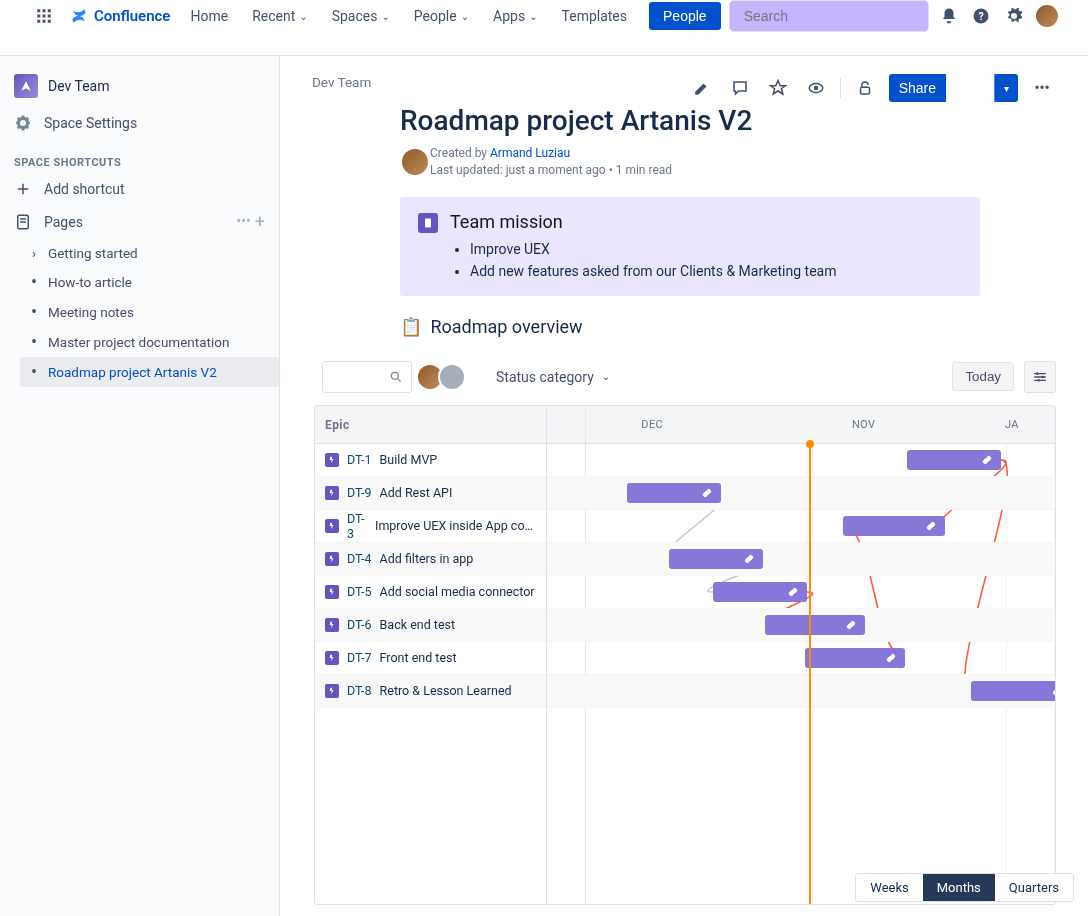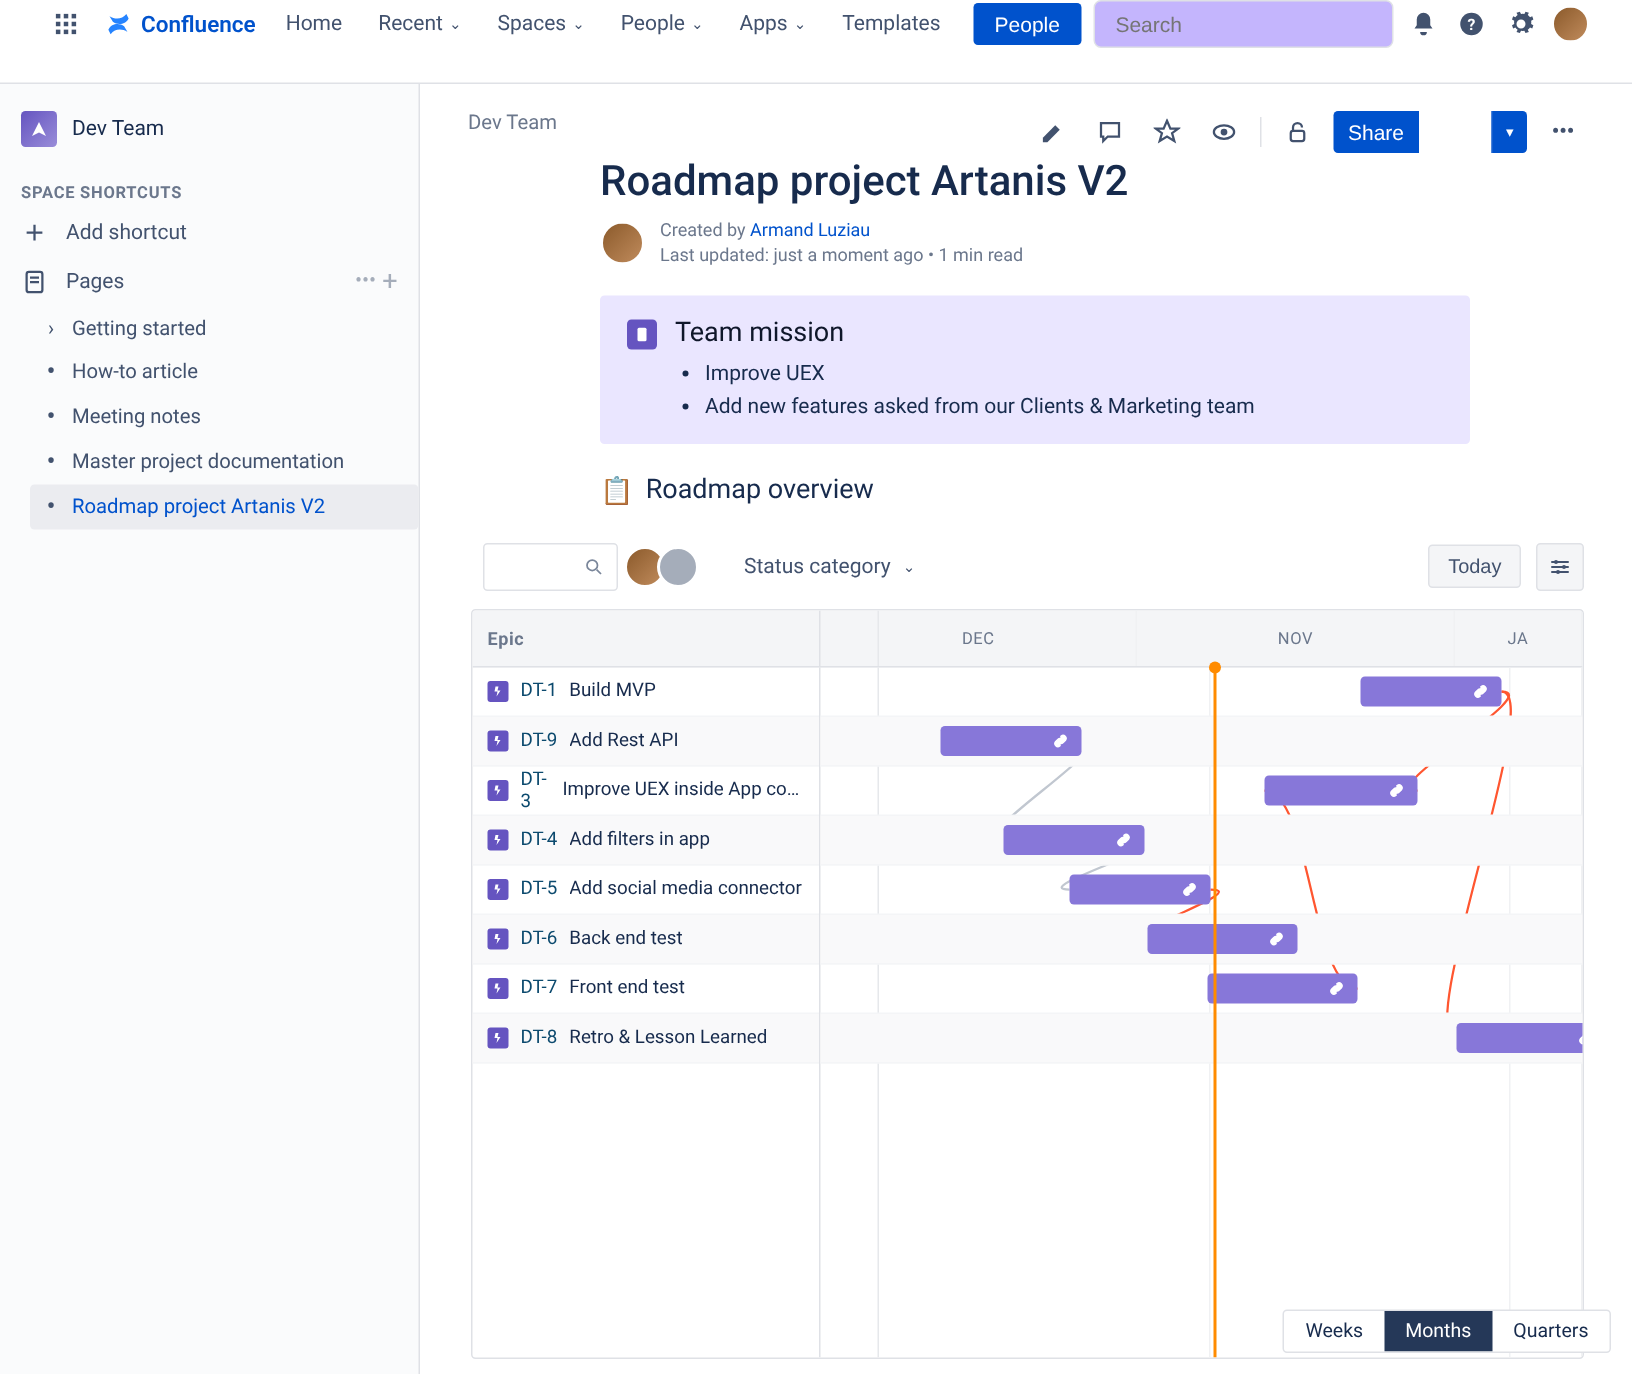--- a/index.html
+++ b/index.html
@@ -35,21 +35,21 @@
 
 .main { flex: 1; overflow: auto; padding: 18px 32px; position: relative; }
 .breadcrumb { color: #6B778C; font-size: 13.5px; }
 .page-actions { position: absolute; right: 32px; top: 18px; display: flex; align-items: center; gap: 10px; }
 .page-action-icon { width: 28px; height: 28px; display: flex; align-items: center; justify-content: center; color: #42526e; cursor: pointer; border-radius: 3px; }
 .share-btn { background: #0052cc; color: #fff; padding: 6px 10px; border-radius: 3px 0 0 3px; cursor: pointer; border: none; font-size: 14px; font-weight: 500; }
 .share-dd { background: #0052cc; color: #fff; width: 24px; display: flex; align-items: center; justify-content: center; border-radius: 0 3px 3px 0; border-left: 1px solid rgba(255,255,255,0.3); cursor: pointer; }
 .share-group { display: flex; gap: 48px; }
 .vdiv { width: 1px; height: 20px; background: #dfe1e6; }
 .page-title { font-size: 28px; font-weight: 500; color: #172B4D; margin: 14px 0 8px 88px; }
-.byline { display: flex; align-items: center; gap: 10px; margin-left: 88px; margin-bottom: 18px; }
+.byline { display: flex; align-items: center; margin-left: 88px; margin-bottom: 18px; }
 .byline .avatar-circle { width: 30px; height: 30px; }
 .byline-text { font-size: 12px; color: #6B778C; line-height: 1.4; }
 .panel { background: #eae6ff; border-radius: 3px; padding: 14px 18px; margin: 0 0 20px 88px; max-width: 580px; display: flex; gap: 12px; }
 .panel-icon { width: 20px; height: 20px; background: #6554c0; border-radius: 3px; display: flex; align-items: center; justify-content: center; color: #fff; font-size: 11px; flex-shrink: 0; margin-top: 2px; }
 .panel-title { font-size: 18px; color: #0f172a; margin-bottom: 6px; }
 .panel ul { padding-left: 20px; }
 .panel li { padding: 3px 0; }
 .section-title { display: flex; align-items: center; gap: 8px; font-size: 18px; color: #172B4D; margin: 0 0 24px 88px; }
 
 .roadmap-toolbar { display: flex; align-items: center; gap: 10px; margin-left: 10px; margin-bottom: 12px; }
@@ -156,20 +156,26 @@
 
   <div class="sidebar">
     <div class="side-space">
       <div class="space-icon">
         <svg viewBox="0 0 24 24" width="14" height="14">
             <path fill="#fff" d="M4 20l8-16 8 16-8-4z"></path>
           </svg>
       </div>
       <span>Dev Team</span>
     </div>
+    <div class="side-settings">
+      <svg class="ico" viewBox="0 0 24 24">
+          <path fill="#42526e" d="M12 8a4 4 0 100 8 4 4 0 000-8zm8 2l2 2-2 2a8 8 0 01-1 2l1 2-2 2-2-1a8 8 0 01-2 1l0 2h-4l0-2a8 8 0 01-2-1l-2 1-2-2 1-2a8 8 0 01-1-2l-2-2 2-2a8 8 0 011-2l-1-2 2-2 2 1a8 8 0 012-1v-2h4v2a8 8 0 012 1l2-1 2 2-1 2a8 8 0 011 2z" opacity="0.7"></path>
+        </svg>
+      <span>Space Settings</span>
+    </div>
     <div class="section-head">SPACE SHORTCUTS</div>
     <div class="side-link">
       <svg class="ico" viewBox="0 0 24 24">
           <path fill="#42526e" d="M11 5h2v6h6v2h-6v6h-2v-6H5v-2h6z"></path>
         </svg>
       <span>Add shortcut</span>
     </div>
     <div class="pages-head">
       <svg class="ico" viewBox="0 0 24 24">
           <rect x="5" y="3" width="14" height="18" rx="2" fill="none" stroke="#42526e" stroke-width="2"></rect>

